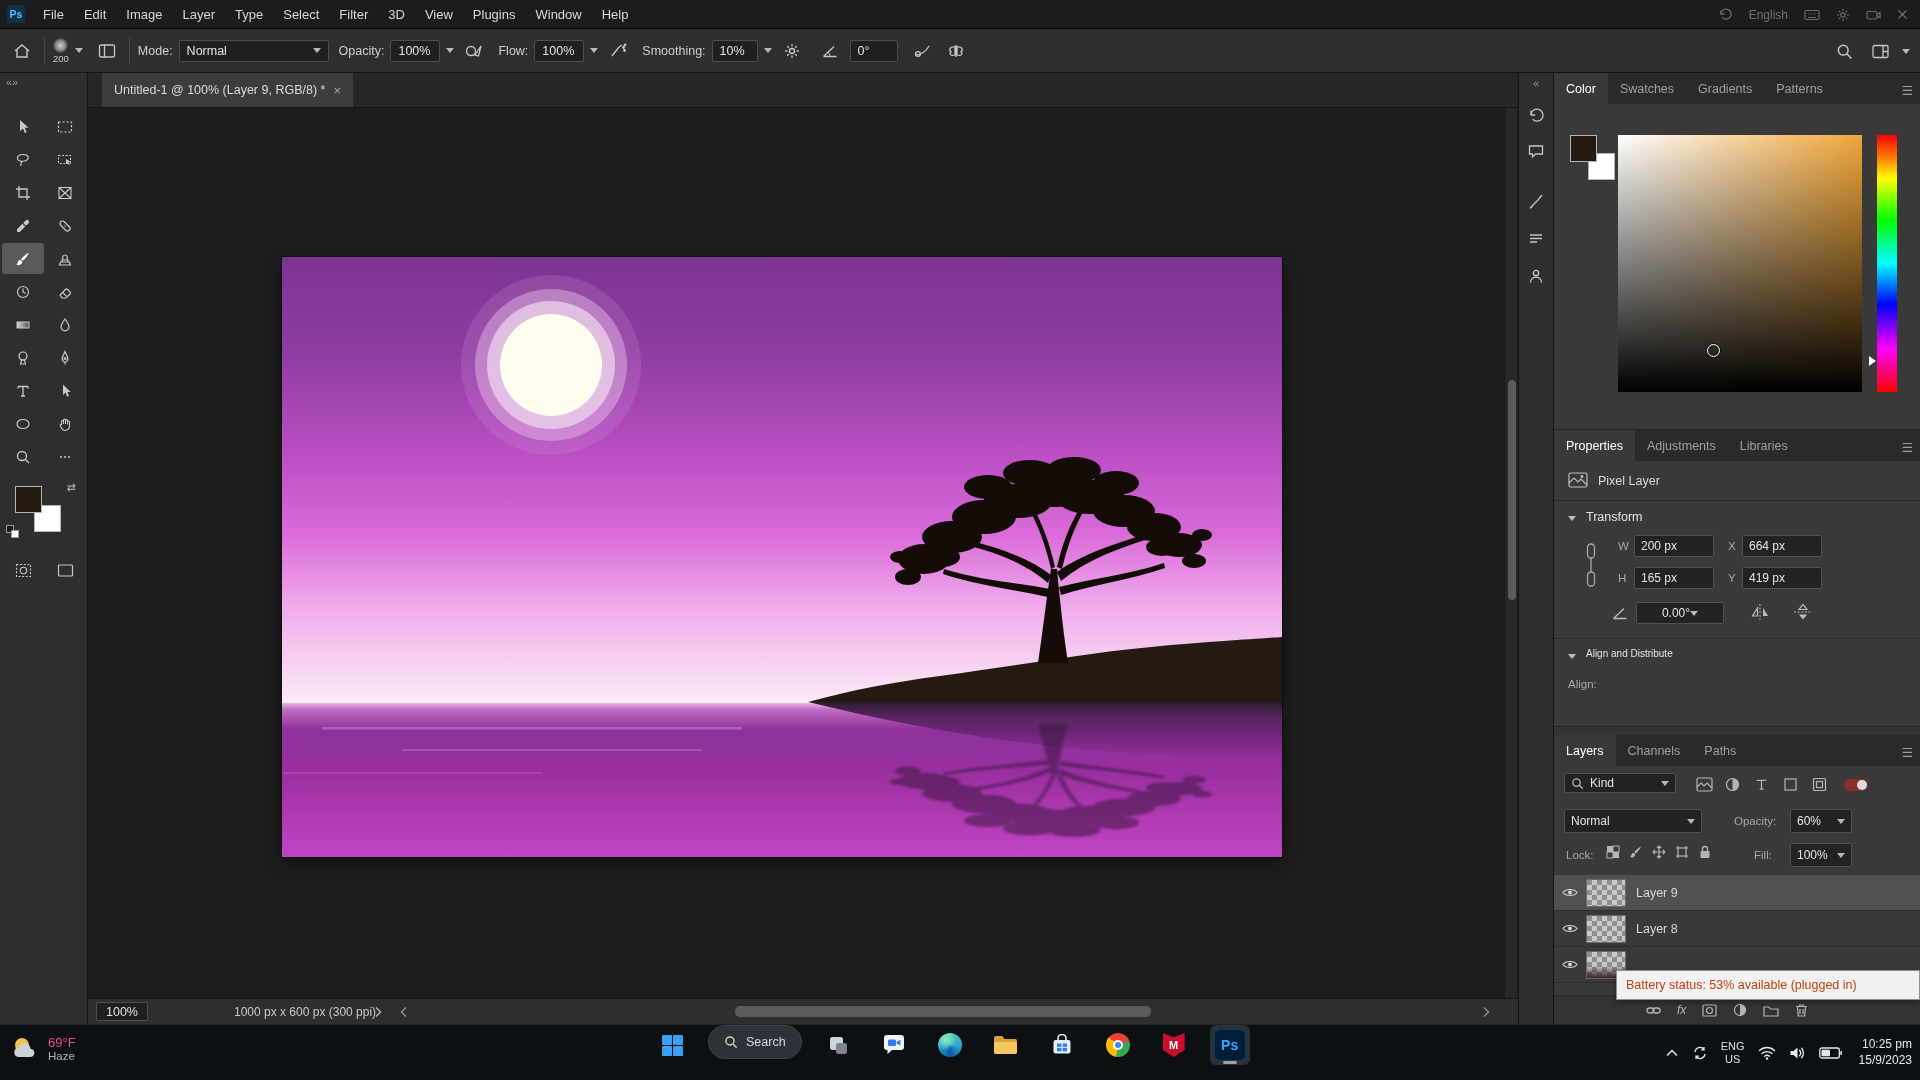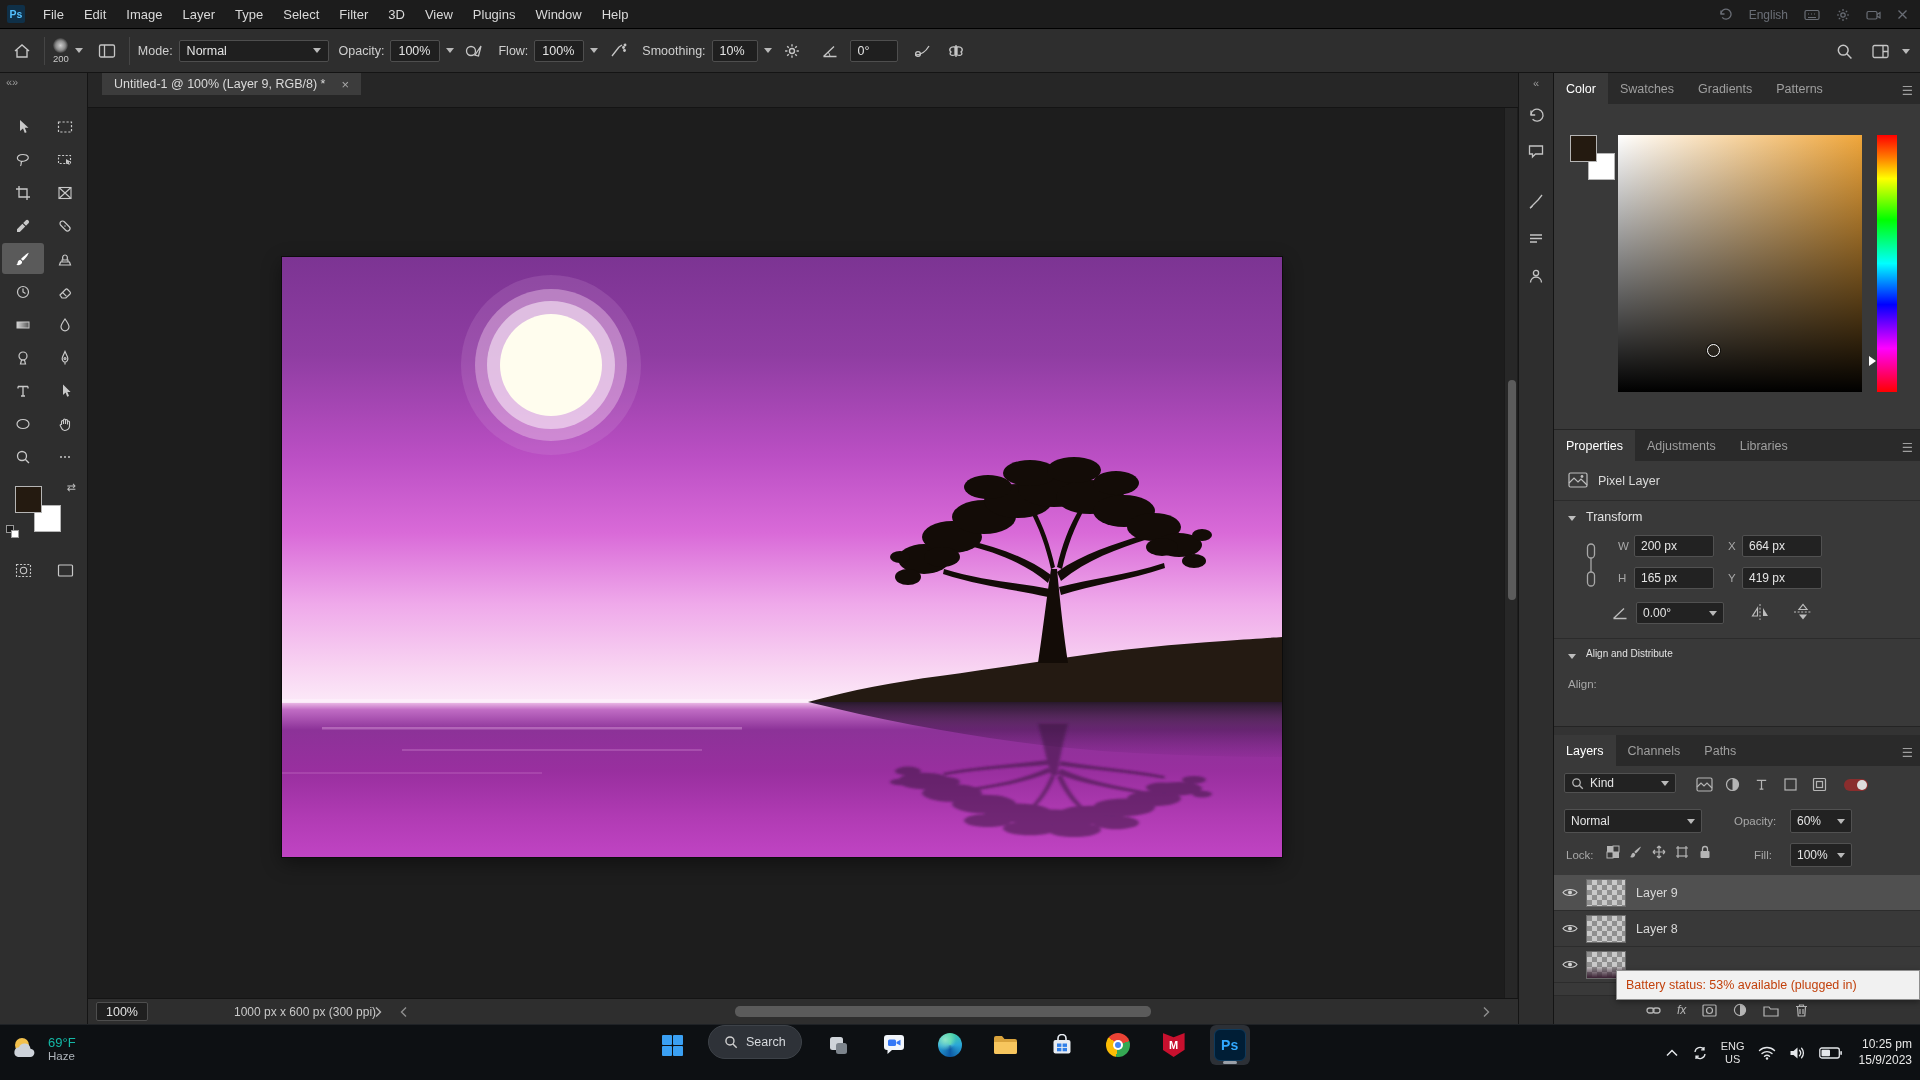--- a/index.html
+++ b/index.html
@@ -23,21 +23,21 @@
 .ob-right{position:absolute;right:10px;top:8px;display:flex;align-items:center;gap:8px}
 
 .toolbar{position:absolute;left:0;top:73px;width:88px;height:951px;background:#2e2e2e;border-right:1px solid #141414;z-index:20}
 .tb-collapse{position:absolute;left:6px;top:3px;color:#9a9a9a;font-size:11px}
 .tool-grid{position:absolute;left:2px;top:38px;display:grid;grid-template-columns:42px 42px;row-gap:2px}
 .tool{width:42px;height:31px;display:flex;align-items:center;justify-content:center;border-radius:3px}
 .tool.sel{background:#5a5a5a}
 .swatch{position:absolute;width:27px;height:27px;border:1px solid #b5b5b5}
 
 .tabbar{position:absolute;left:88px;top:73px;width:1430px;height:35px;background:#262626;border-bottom:1px solid #141414;z-index:10}
-.doc-tab{position:absolute;left:14px;top:0;height:22px;background:#3c3c3c;display:flex;align-items:center;gap:16px;padding:0 12px;font-size:12.5px;color:#dadada}
+.doc-tab{position:absolute;left:14px;top:0;height:34px;background:#3c3c3c;display:flex;align-items:center;gap:8px;padding:0 12px;font-size:12.5px;color:#dadada}
 
 .canvas-area{position:absolute;left:88px;top:108px;width:1430px;height:890px;background:#1d1d1d;overflow:hidden}
 .canvas{position:absolute;left:194px;top:149px;width:1000px;height:600px;box-shadow:0 0 0 1px #0c0c0c,0 6px 18px rgba(0,0,0,.45)}
 .vscroll{position:absolute;right:1px;top:0;width:13px;height:890px;background:#272727;border-left:1px solid #1a1a1a}
 .vthumb{position:absolute;left:2.5px;top:272px;width:8px;height:220px;background:#5b5b5b;border-radius:4px}
 
 .statusbar{position:absolute;left:88px;top:998px;width:1430px;height:26px;background:#2e2e2e;border-top:1px solid #141414;color:#c9c9c9;font-size:12px;z-index:10}
 .hthumb{position:absolute;left:647px;top:7px;width:416px;height:11px;background:#5b5b5b;border-radius:5px}
 
 .pstrip{position:absolute;left:1518px;top:73px;width:35px;height:951px;background:#2e2e2e;border-left:1px solid #141414;display:flex;flex-direction:column;align-items:center;padding-top:4px;z-index:10}
@@ -552,21 +552,21 @@
       <div class="input" style="left:80px;top:105px;width:80px">200 px</div>
       <span class="small-lab" style="position:absolute;left:174px;top:110px">X</span>
       <div class="input" style="left:188px;top:105px;width:80px">664 px</div>
       <span class="small-lab" style="position:absolute;left:64px;top:142px">H</span>
       <div class="input" style="left:80px;top:137px;width:80px">165 px</div>
       <span class="small-lab" style="position:absolute;left:174px;top:142px">Y</span>
       <div class="input" style="left:188px;top:137px;width:80px">419 px</div>
       <svg style="position:absolute;left:58px;top:176px" width="16" height="14" viewBox="0 0 16 14" fill="none" stroke="#bdbdbd" stroke-width="1.3">
           <path d="M1.5 12.5 H14.5 M1.5 12.5 L12 2.5"></path>
         </svg>
-      <div class="input" style="left:82px;top:172px;width:88px;justify-content:space-between">
+      <div class="input" style="left:82px;top:172px;width:88px;justify-content:center">
           <span>0.00°</span>
           <span class="chevd"></span>
         </div>
       <svg style="position:absolute;left:196px;top:172px" width="22" height="20" viewBox="0 0 22 20" fill="#bdbdbd">
           <path d="M10 2 V18" stroke="#bdbdbd" stroke-width="1" stroke-dasharray="2 1.6" fill="none"></path>
           <path d="M7.5 6 L2.5 14 H7.5 Z" fill="none" stroke="#bdbdbd" stroke-width="1.2"></path>
           <path d="M13 6 L18 14 H13 Z"></path>
         </svg>
       <svg style="position:absolute;left:238px;top:172px" width="22" height="20" viewBox="0 0 22 20" fill="#bdbdbd">
           <path d="M2 10 H20" stroke="#bdbdbd" stroke-width="1" stroke-dasharray="2 1.6" fill="none"></path>
@@ -714,21 +714,21 @@
     <span>Battery status: 53% available (plugged in)</span>
   </div>
 
   <div class="taskbar">
     <div class="weather">
       <svg width="30" height="30" viewBox="0 0 30 30">
           <circle cx="12" cy="12" r="7" fill="#f2c14e"></circle>
           <path d="M8 24 a5 5 0 0 1 1-9.8 a6 6 0 0 1 11.5 1.5 a4 4 0 0 1 -.5 8.3 Z" fill="#cdd3da"></path>
         </svg>
       <div>
-        <div style="font-size:13px;color:#14b8a6">69°F</div>
+        <div style="font-size:13px;color:#ec4899">69°F</div>
         <div style="font-size:11.5px;color:#aeb4ba">Haze</div>
       </div>
     </div>
     <div class="tb-center">
       <div class="tb-app">
         <svg width="23" height="23" viewBox="0 0 23 23">
             <rect x="1" y="1" width="10" height="10" rx="1" fill="#3aa0f3"></rect>
             <rect x="12" y="1" width="10" height="10" rx="1" fill="#3aa0f3"></rect>
             <rect x="1" y="12" width="10" height="10" rx="1" fill="#3aa0f3"></rect>
             <rect x="12" y="12" width="10" height="10" rx="1" fill="#3aa0f3"></rect>

